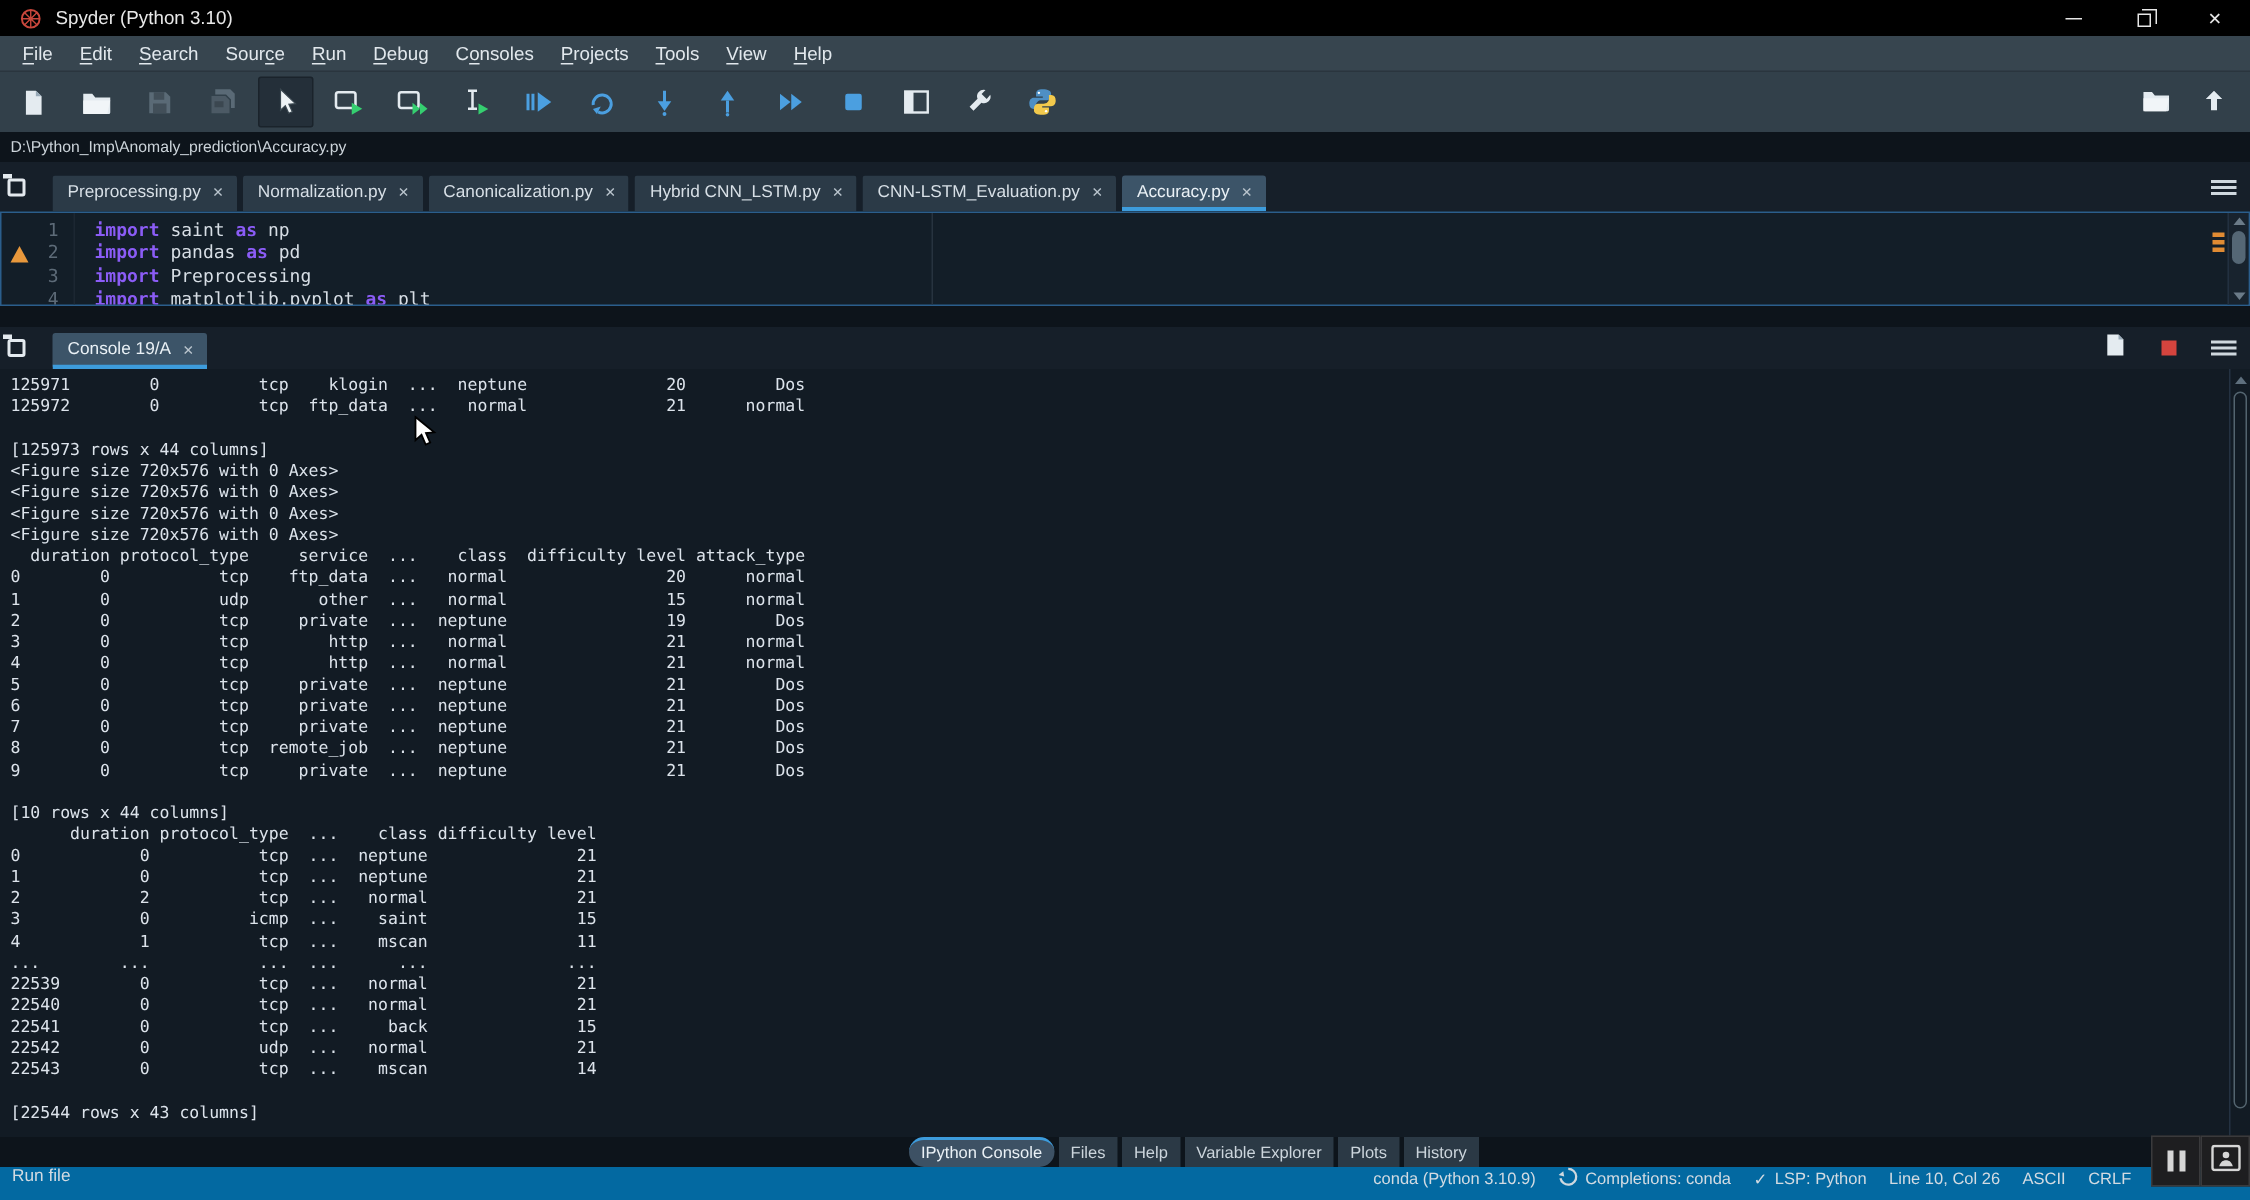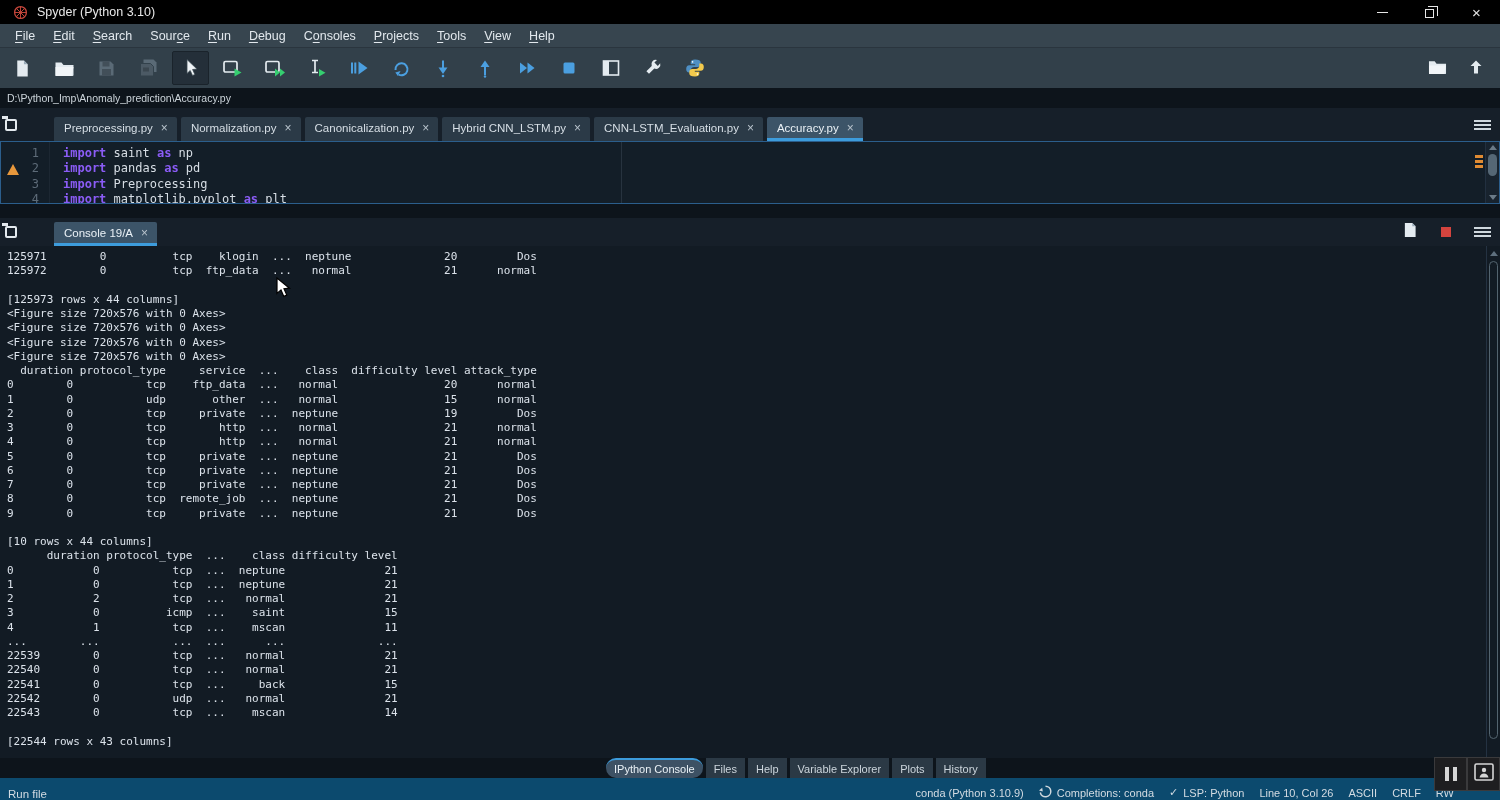--- a/index.html
+++ b/index.html
@@ -31,21 +31,21 @@
   .combo { width:345px; height:23px; background:#1a232c; border:1px solid #0b1015; display:flex; align-items:center; font-size:11.5px; color:#e0e6eb; }
   .combo-text { padding-left:8px; flex:1; white-space:nowrap; overflow:hidden; }
   .combo-arrow { width:17px; height:100%; border-left:1px solid #0b1015; display:flex; align-items:center; justify-content:center; }
   .combo-arrow i { width:0; height:0; border-left:4px solid transparent; border-right:4px solid transparent; border-top:4px solid #b7c2cb; }
   .tb-right-btn { width:30px; height:26px; margin-left:9px; display:flex; align-items:center; justify-content:center; }
 
   
   .pathbar { height:20px; background:#0d141b; display:flex; align-items:center; font-size:10.5px; color:#ccd4da; padding-left:7px; }
 
   
-  .tabbar { background:#161f29; display:flex; align-items:flex-end; padding-left:5px; position:relative;gap:19px; }
+  .tabbar { background:#161f29; display:flex; align-items:flex-end; padding-left:5px; position:relative; }
   .etabbar { height:33px; }
   .ctabbar { height:28px; }
   .browse-btn { align-self:center; width:26px; height:20px; display:flex; align-items:center; justify-content:flex-start; margin-right:4px; }
   .browse-icon { width:12px; height:12px; border:2px solid #e3e9ee; border-radius:2px; position:relative; background:#161f29; }
   .browse-icon::before { content:""; position:absolute; left:-5px; top:-5px; width:6px; height:3px; background:#e3e9ee; }
   .tab { display:flex; align-items:center; padding:5px 9px 4px 10px; margin-right:4px; background:#2b3a47; border-radius:2px 2px 0 0; font-size:11.5px; color:#d7dfe6; border-bottom:3px solid transparent; white-space:nowrap; }
   .tab.active { background:#3c5468; border-bottom-color:#3d9cdc; color:#eaf1f6; }
   .tab-close { margin-left:8px; font-size:12px; line-height:10px; color:#b9c4cd; }
   .hamburger { position:absolute; right:9px; top:50%; transform:translateY(-50%); width:17px; }
   .hamburger i { display:block; height:2px; background:#cfd8de; margin:2px 0; }
@@ -78,21 +78,21 @@
   .cscroll .up { position:absolute; top:5px; left:3px; width:0; height:0; border-left:4px solid transparent; border-right:4px solid transparent; border-bottom:5px solid #5e6f7d; }
   .cscroll .thumb { position:absolute; top:15px; left:1.5px; width:9px; height:478px; border:1px solid #53646f; border-radius:5px; }
 
   
   .bottom-strip { height:20px; background:#0d141b; position:relative; }
   .bottom-tabs { position:absolute; left:606px; top:0; display:flex; height:20px; }
   .btab { height:20px; padding:0 8px; margin-right:3px; background:#2b3945; font-size:11px; color:#ccd5dc; display:flex; align-items:center; border-top:2px solid transparent; }
   .btab.active { background:#3d5164; border-top-color:#3d9cdc; color:#eaf1f6;border-radius:10px; }
 
   
-  .statusbar { height:22px; background:#0c4a6e; display:flex; align-items:flex-end; font-size:11px; color:#d3dbe2; }
+  .statusbar { height:22px; background:#0369a1; display:flex; align-items:flex-start; font-size:11px; color:#d3dbe2; }
   .status-left { padding-left:8px; font-size:11.5px; }
   .status-right { margin-left:auto; display:flex; align-items:center; gap:15px; padding-right:46px; white-space:nowrap; }
   .seg { display:flex; align-items:center; gap:5px; }
   .seg .check { color:#d3dbe2; font-size:11px; }
 
   
   .rec-overlay { position:absolute; right:0; bottom:9px; display:flex; z-index:50; }
   .rec-btn { width:33px; height:34px; background:#1e1e20; border:1px solid #3a3a3c; display:flex; align-items:center; justify-content:center; }
   .pause-bars { display:flex; gap:4px; }
   .pause-bars i { width:4px; height:14px; background:#d6d6d6; }

